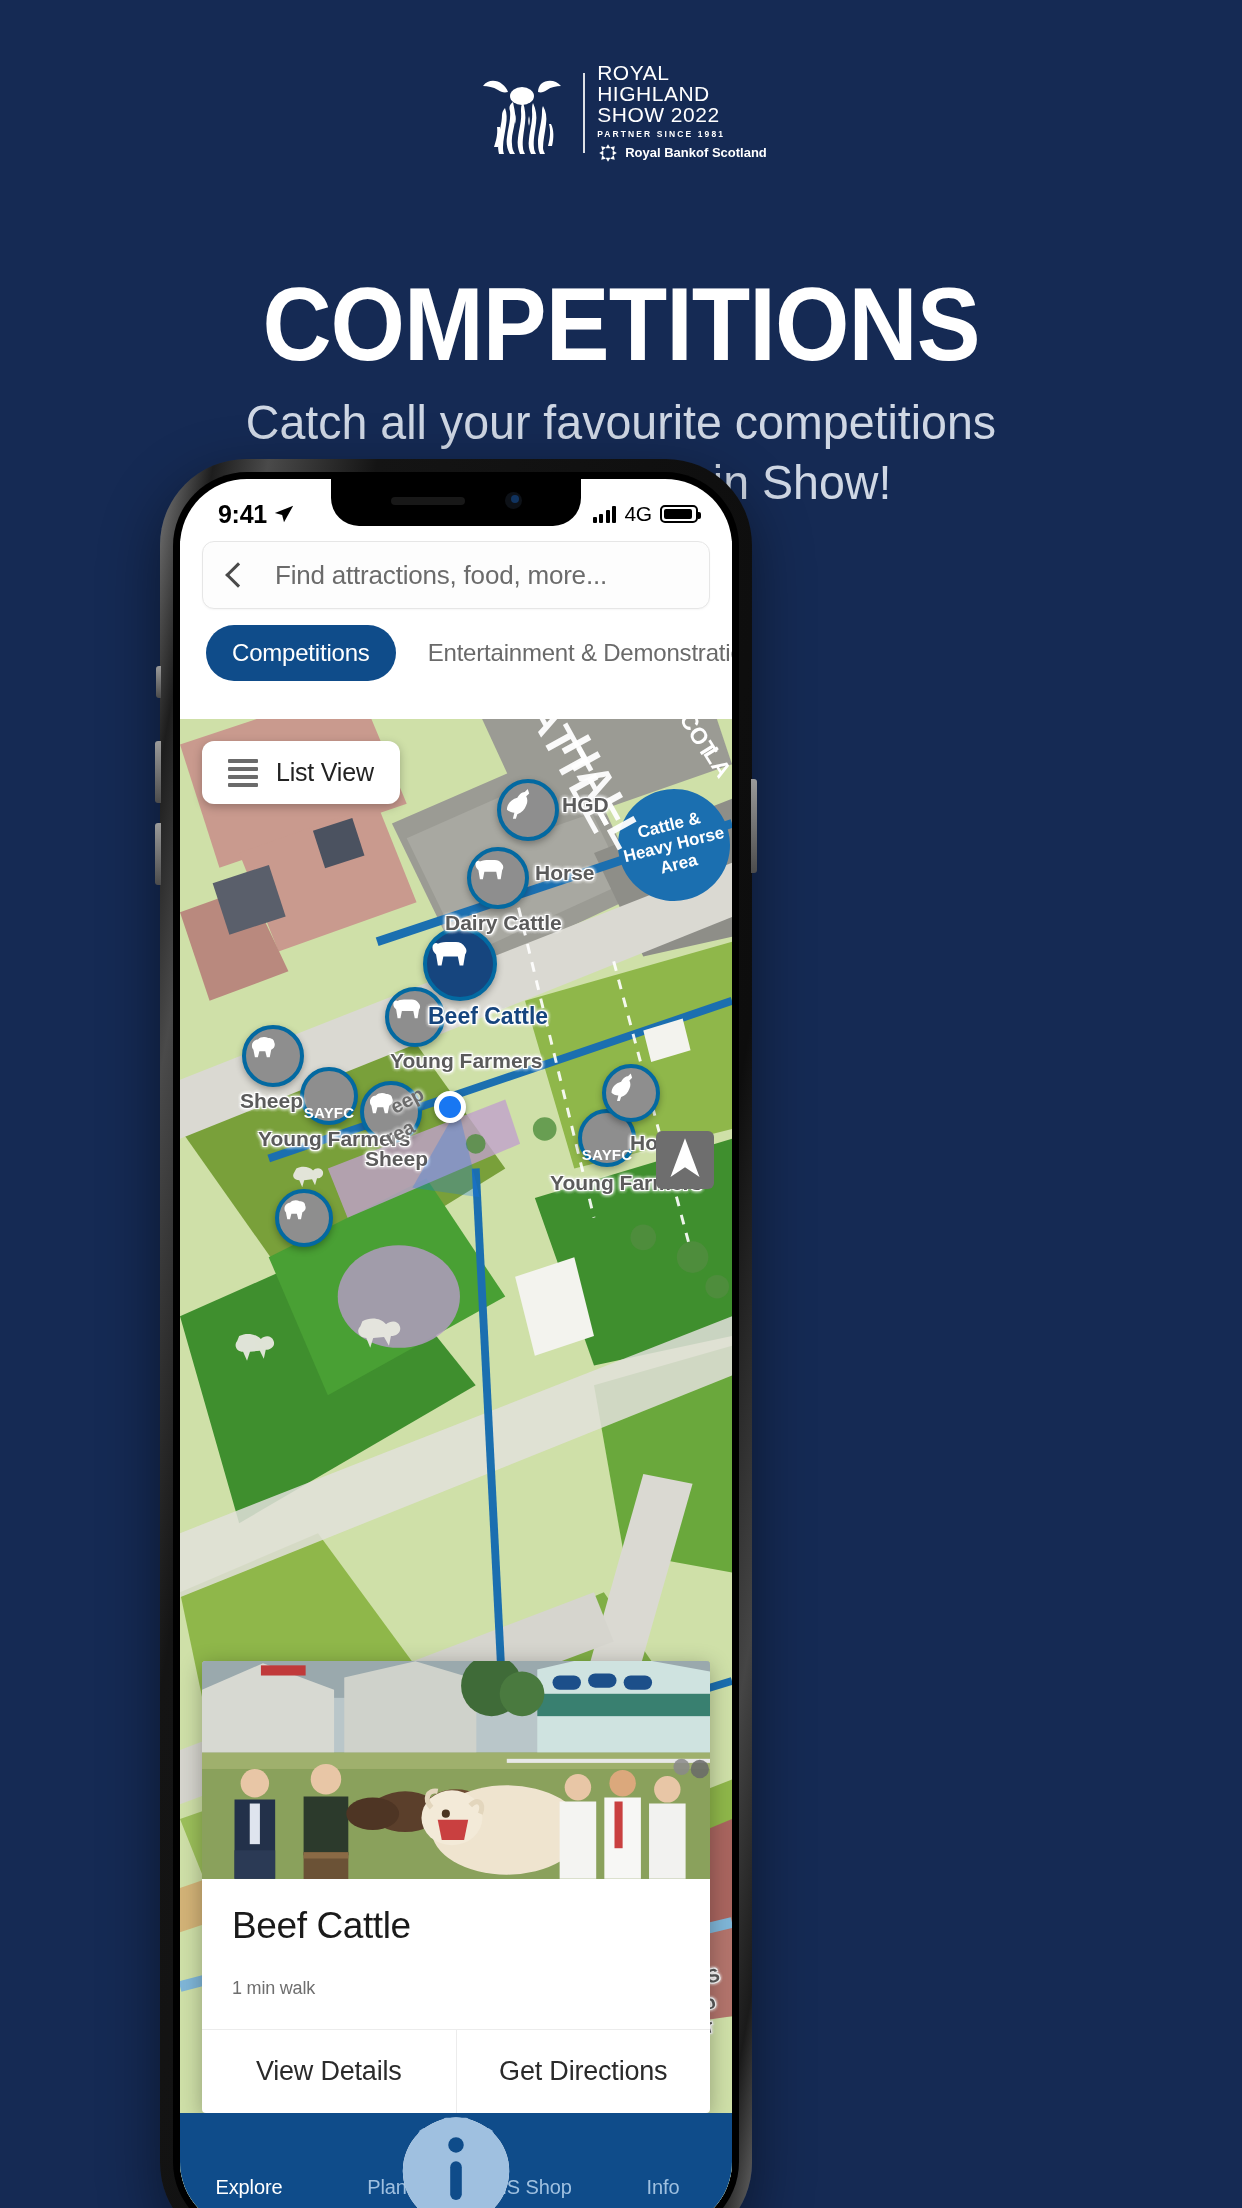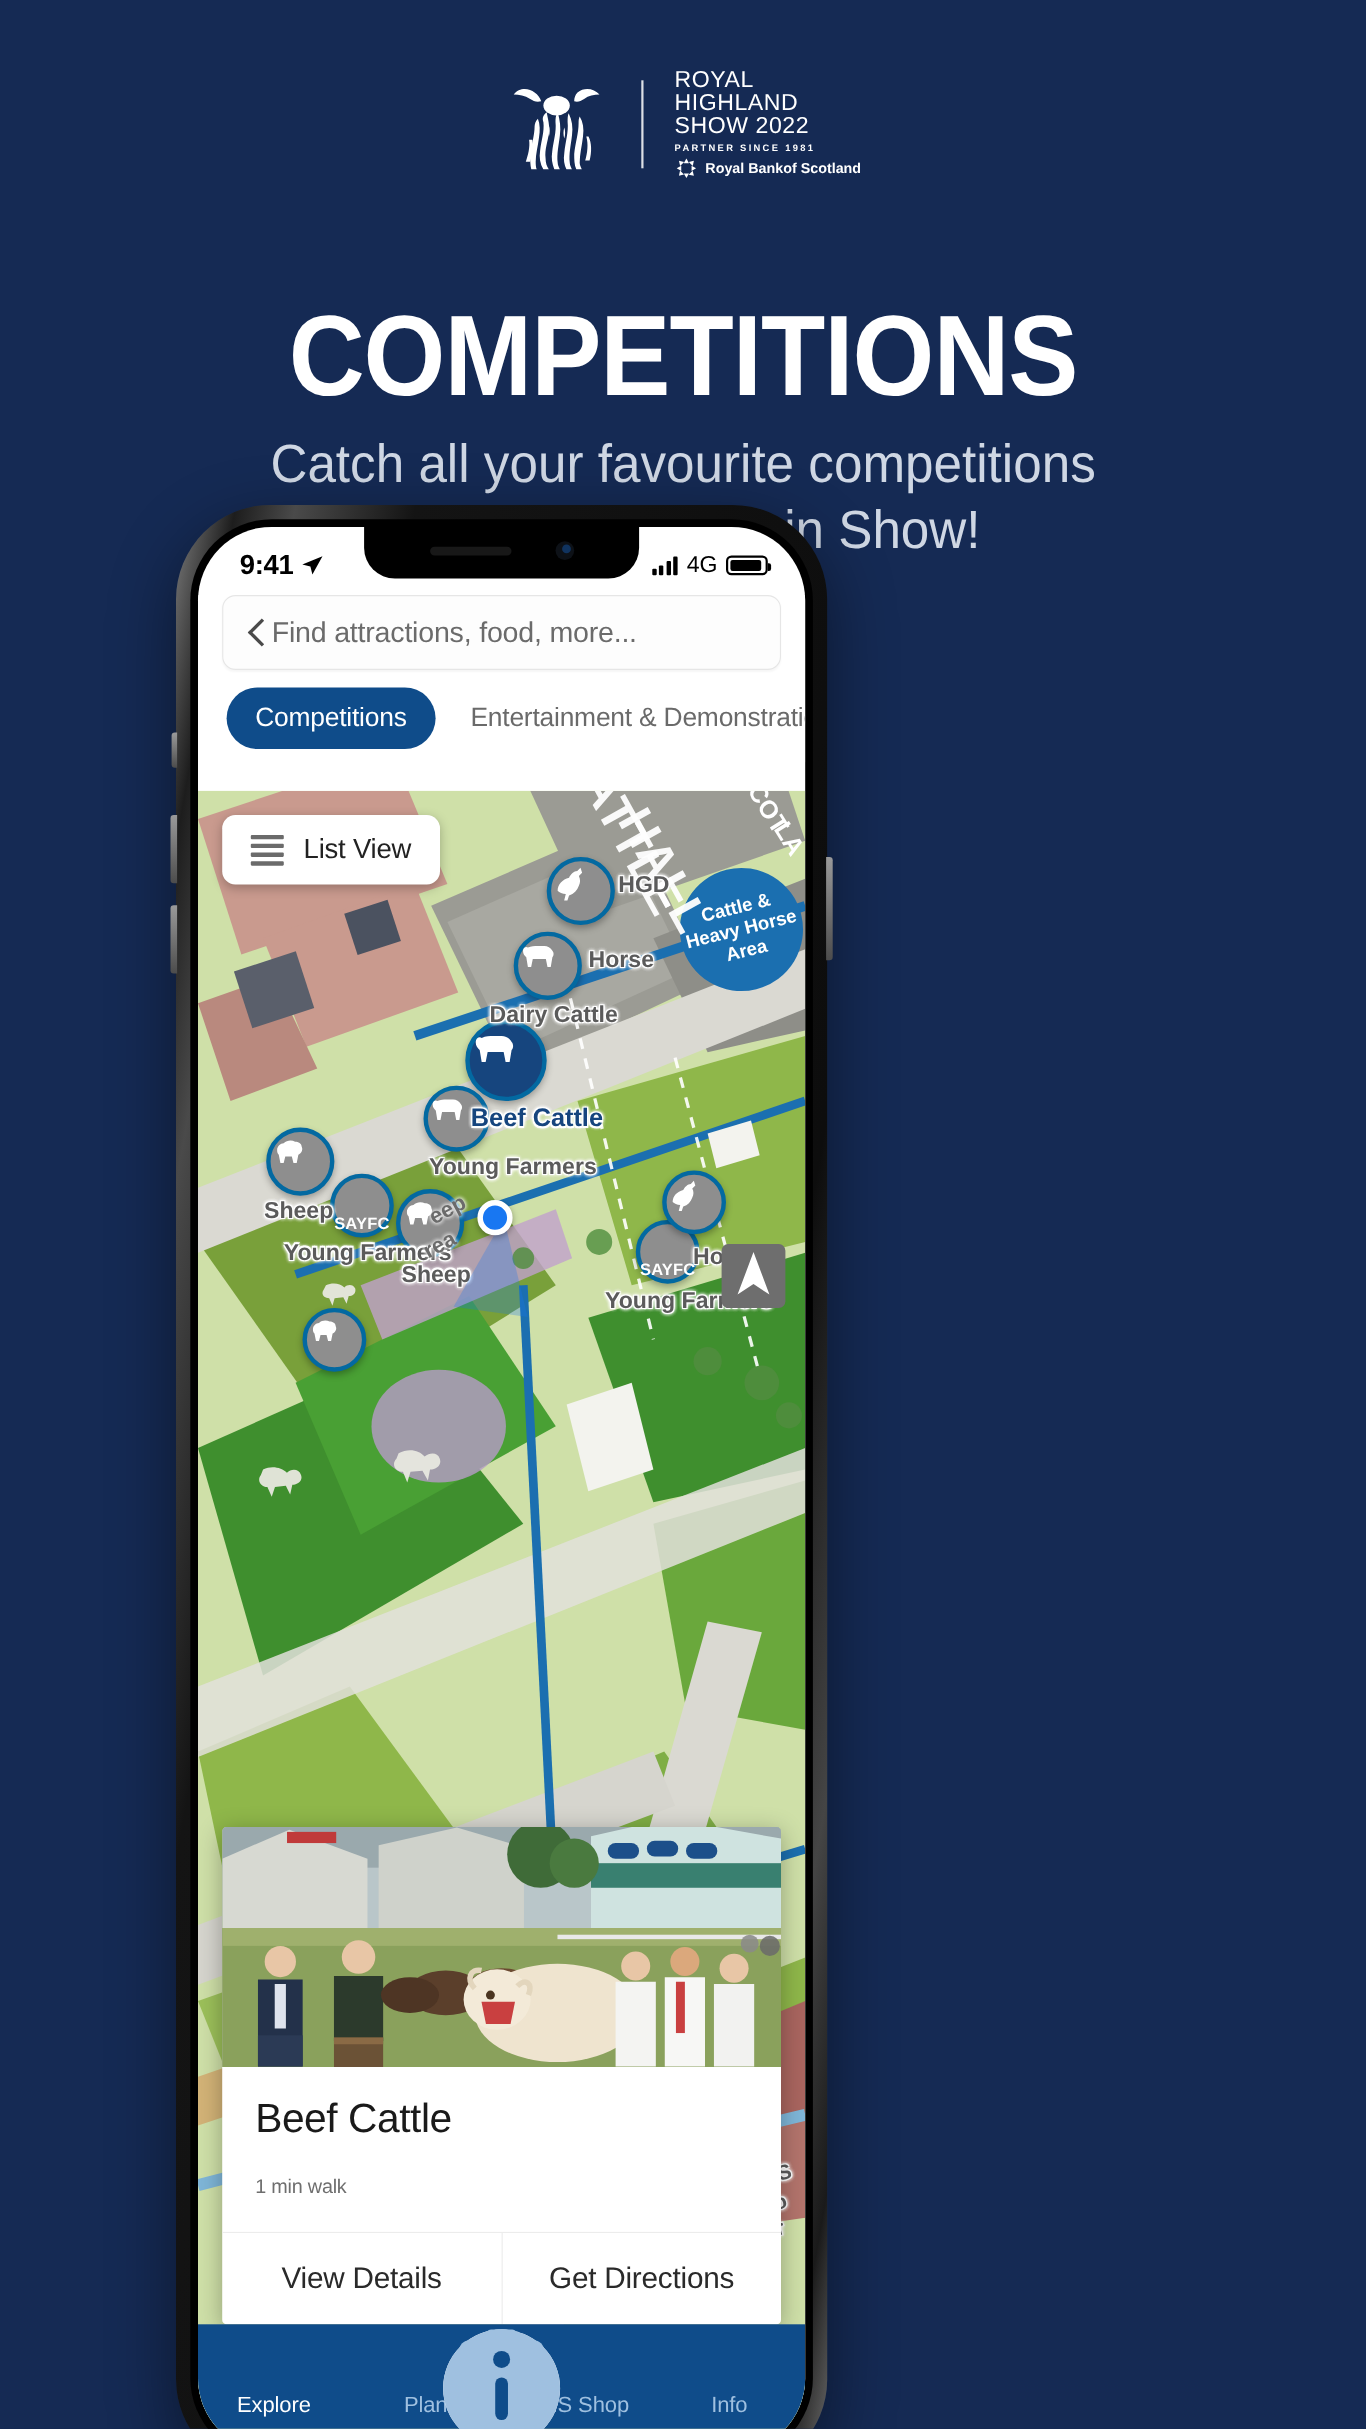--- a/index.html
+++ b/index.html
@@ -9,21 +9,21 @@
     font-family:"Liberation Sans", sans-serif;
     position:relative;
     overflow:hidden;
   }
 
   
   .logo-wrap{
     position:absolute; left:0; right:0; top:62px;
     display:flex; justify-content:center; align-items:flex-start;
   }
-  .logo-inner{ display:flex; align-items:center; gap:28px; }
+  .logo-inner{ display:flex; align-items:center; gap:12px; }
   .cow-mark{ width:96px; height:82px; }
   .logo-divider{ width:2px; height:80px; background:#ffffff; opacity:.85; }
   .logo-text{ display:flex; flex-direction:column; color:#fff; }
   .lt-line{
     font-family:"Liberation Sans", sans-serif;
     font-size:21px; line-height:21px; letter-spacing:.5px;
     font-weight:400; white-space:nowrap;
   }
   .lt-partner{
     font-size:8.5px; letter-spacing:2.1px; font-weight:700;
@@ -105,21 +105,21 @@
   .bars i:nth-child(4){height:17px}
   .netlabel{font-size:21px;font-weight:500;letter-spacing:-.2px;}
   .batt{width:38px;height:18px;border:2px solid #000;border-radius:5px;position:relative;padding:2px;}
   .batt::after{content:"";position:absolute;right:-5px;top:5px;width:3px;height:7px;background:#000;border-radius:0 2px 2px 0;}
   .batt i{display:block;height:100%;width:92%;background:#000;border-radius:2px;}
 
   
   .app-header{ position:absolute;top:62px;left:0;right:0;background:#fff;z-index:25;padding:0 22px 12px; }
   .searchbar{
     height:68px;border:1.5px solid #e6e6e6;border-radius:12px;background:#fdfdfd;
-    display:flex;align-items:center;gap:0;padding:0 22px;
+    display:flex;align-items:center;gap:28px;padding:0 22px;
     box-shadow:0 1px 2px rgba(0,0,0,.04);
   }
   .chev{width:18px;height:18px;border-left:3.5px solid #4a4a4a;border-bottom:3.5px solid #4a4a4a;transform:rotate(45deg);margin-left:4px;}
   .search-ph{font-size:26px;color:#6b6b6b;letter-spacing:-.2px;}
   .tabs{display:flex;align-items:center;gap:6px;margin-top:16px;padding-left:4px;}
   .tab{font-size:24px;padding:14px 26px;border-radius:30px;white-space:nowrap;letter-spacing:-.2px;}
   .tab.active{background:#0f4c8a;color:#fff;}
   .tab.inactive{color:#6a6a6a;}
 
   

